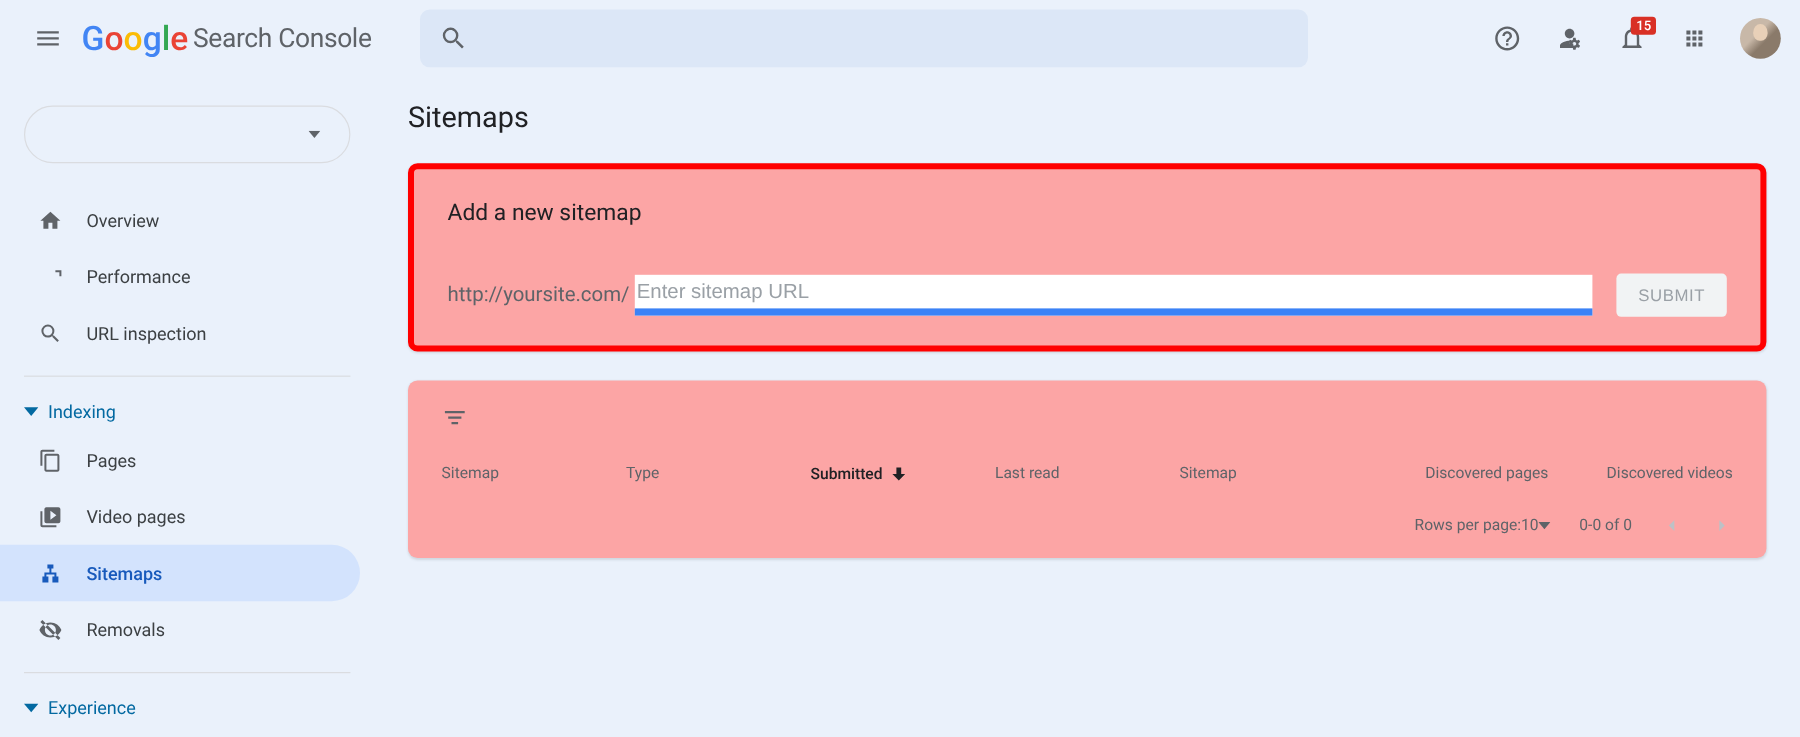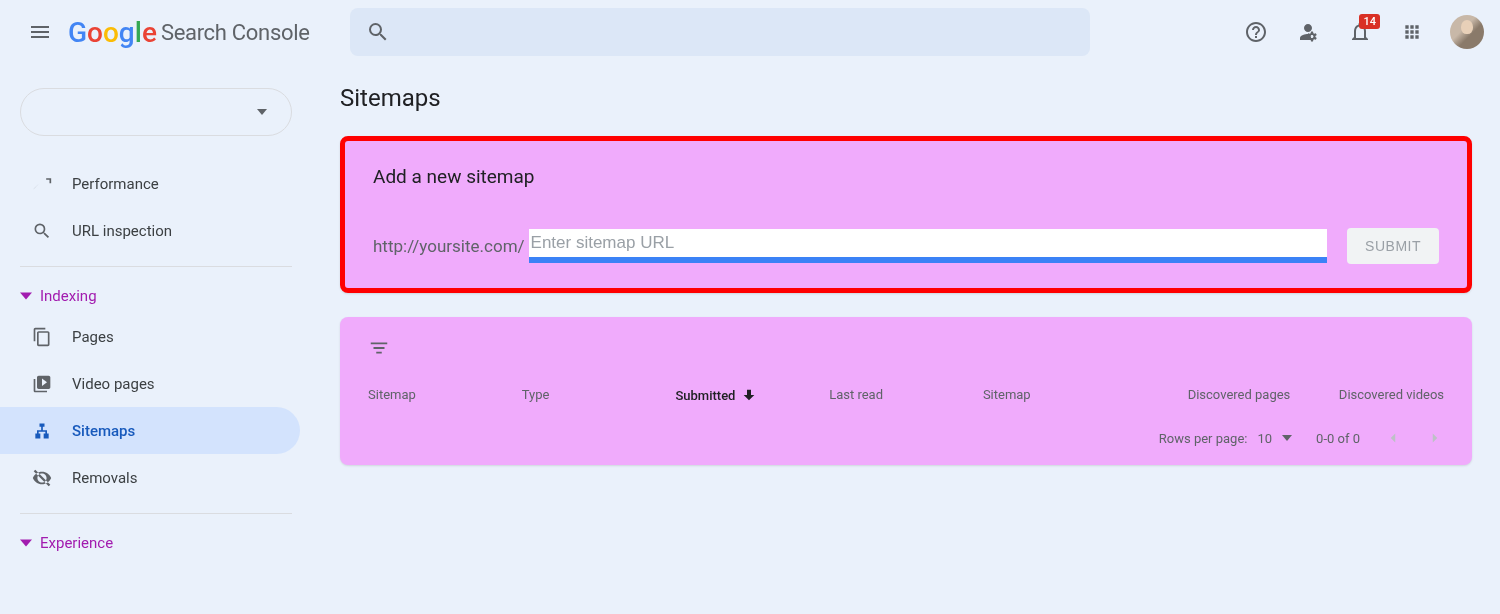--- a/index.html
+++ b/index.html
@@ -20,39 +20,39 @@
 .avatar::after { content: ''; position: absolute; top: 5px; left: 11px; width: 12px; height: 14px; background: #e8d0b8; border-radius: 50% 50% 45% 45%; }
 .content { display: flex; height: calc(100% - 64px); }
 .sidebar { width: 312px; padding-top: 24px; }
 .property-selector { margin: 0 20px 24px; height: 48px; border: 1px solid #dadce0; border-radius: 24px; display: flex; align-items: center; justify-content: flex-end; padding: 0 24px; cursor: pointer; }
 .property-selector svg { color: #5f6368; }
 .nav-item { display: flex; align-items: center; height: 47px; padding: 0 24px 0 32px; cursor: pointer; color: #3c4043; font-size: 15px; border-radius: 0 24px 24px 0; margin-right: 12px; }
 .nav-item svg { margin-right: 20px; color: #5f6368; flex-shrink: 0; }
 .nav-item.active { background: #d3e3fd; color: #185abc; font-weight: 500; }
 .nav-item.active svg { color: #185abc; }
 .nav-divider { height: 1px; background: #dadce0; margin: 12px 20px; }
-.nav-section { display: flex; align-items: center; padding: 8px 24px 8px 20px; color: #a21caf; font-size: 15px; cursor: pointer; }
+.nav-section { display: flex; align-items: center; padding: 8px 24px 8px 20px; color: #0369a1; font-size: 15px; cursor: pointer; }
 .nav-section svg { margin-right: 8px; }
 .main { flex: 1; padding: 0 28px; }
 .page-title { font-size: 24px; color: #202124; padding: 20px 0 24px; font-weight: 400; }
-.card { background: #f0abfc; border-radius: 8px; box-shadow: 0 1px 2px rgba(60,64,67,0.15); margin-bottom: 24px; }
+.card { background: #fca5a5; border-radius: 8px; box-shadow: 0 1px 2px rgba(60,64,67,0.15); margin-bottom: 24px; }
 .card-highlight { border: 5px solid #ff0000; }
 .card-inner { padding: 24px 28px; }
 .card-title { font-size: 19px; color: #202124; margin-bottom: 40px; font-weight: 400; }
 .card-title-row { display: flex; align-items: center; justify-content: space-between; padding: 20px 28px 8px; }
 .sitemap-input-row { display: flex; align-items: center; gap: 4px; margin-top: 36px; }
 .url-prefix { font-size: 17px; color: #5f6368; }
 .url-input { flex: 1; border: none; border-bottom: 6px solid #3b82f6; font-size: 17px; padding: 4px 2px; outline: none; color: #202124; }
 .url-input::placeholder { color: #9aa0a6; }
 .submit-btn { background: #f1f3f4; color: #9aa0a6; border: none; padding: 10px 18px; font-size: 14px; font-weight: 500; letter-spacing: 0.5px; border-radius: 4px; cursor: pointer; margin-left: 16px; }
 .table-header { display: flex; padding: 16px 28px; color: #5f6368; font-size: 13px; }
 .th { flex: 1; }
 .th.sorted { color: #202124; font-weight: 500; display: flex; align-items: center; gap: 6px; }
 .table-footer { display: flex; align-items: center; justify-content: flex-end; padding: 10px 28px 18px; gap: 24px; color: #5f6368; font-size: 13px; }
-.select-rows { display: flex; align-items: center; gap: 10px; }
+.select-rows { display: flex; align-items: center; }
 .page-nav { display: flex; gap: 24px; }
 .page-nav svg { color: #bdc1c6; cursor: pointer; }
 .filter-icon { cursor: pointer; color: #5f6368; }
 </style>
 </head>
 <body>
 
 <div class="header">
   <div class="menu-icon">
     <svg width="24" height="24" viewBox="0 0 24 24">
@@ -76,39 +76,45 @@
     </div>
     <div class="icon-btn">
       <svg width="24" height="24" viewBox="0 0 24 24">
           <path fill="currentColor" d="M12 12c2.21 0 4-1.79 4-4s-1.79-4-4-4-4 1.79-4 4 1.79 4 4 4zm0 2c-2.67 0-8 1.34-8 4v2h11v-2c0-.52.07-1.02.2-1.5-.98-.32-2.1-.5-3.2-.5zm7.43 1.94l1.35-1.06-1-1.73-1.61.57c-.24-.19-.51-.35-.8-.47L17 11.5h-2l-.37 1.75c-.29.12-.56.28-.8.47l-1.61-.57-1 1.73 1.35 1.06c-.04.3-.04.61 0 .91l-1.35 1.06 1 1.73 1.61-.57c.24.19.51.35.8.47L15 21.5h2l.37-1.75c.29-.12.56-.28.8-.47l1.61.57 1-1.73-1.35-1.06c.04-.3.04-.61 0-.91zM16 18c-.83 0-1.5-.67-1.5-1.5S15.17 15 16 15s1.5.67 1.5 1.5S16.83 18 16 18z"></path>
         </svg>
     </div>
     <div class="icon-btn">
       <svg width="24" height="24" viewBox="0 0 24 24">
           <path fill="currentColor" d="M18 17v-6c0-3.07-1.64-5.64-4.5-6.32V4c0-.83-.67-1.5-1.5-1.5s-1.5.67-1.5 1.5v.68C7.63 5.36 6 7.92 6 11v6l-2 2v1h16v-1l-2-2zm-2 1H8v-7c0-2.48 1.51-4.5 4-4.5s4 2.02 4 4.5v7z"></path>
         </svg>
-      <span class="badge">14</span>
+      <span class="badge">15</span>
     </div>
     <div class="icon-btn">
       <svg width="20" height="20" viewBox="0 0 24 24">
           <path fill="currentColor" d="M4 8h4V4H4v4zm6 12h4v-4h-4v4zm-6 0h4v-4H4v4zm0-6h4v-4H4v4zm6 0h4v-4h-4v4zm6-10v4h4V4h-4zm-6 4h4V4h-4v4zm6 6h4v-4h-4v4zm0 6h4v-4h-4v4z"></path>
         </svg>
     </div>
     <div class="avatar"></div>
   </div>
 </div>
 
 <div class="content">
   <div class="sidebar">
     <div class="property-selector">
       <svg width="10" height="6" viewBox="0 0 10 6">
           <path fill="currentColor" d="M0 0l5 6 5-6z"></path>
         </svg>
     </div>
 
+    <div class="nav-item">
+      <svg width="20" height="20" viewBox="0 0 24 24">
+          <path fill="currentColor" d="M10 20v-6h4v6h5v-8h3L12 3 2 12h3v8z"></path>
+        </svg>
+      <span>Overview</span>
+    </div>
     <div class="nav-item">
       <svg width="20" height="20" viewBox="0 0 24 24">
           <path fill="currentColor" d="M3 17l6-6 4 4 8-8v4h2V5h-6v2h4l-8 8-4-4-8 8z"></path>
         </svg>
       <span>Performance</span>
     </div>
     <div class="nav-item">
       <svg width="20" height="20" viewBox="0 0 24 24">
           <path fill="currentColor" d="M15.5 14h-.79l-.28-.27A6.471 6.471 0 0016 9.5 6.5 6.5 0 109.5 16c1.61 0 3.09-.59 4.23-1.57l.27.28v.79l5 4.99L20.49 19l-4.99-5zm-6 0C7.01 14 5 11.99 5 9.5S7.01 5 9.5 5 14 7.01 14 9.5 11.99 14 9.5 14z"></path>
         </svg>

